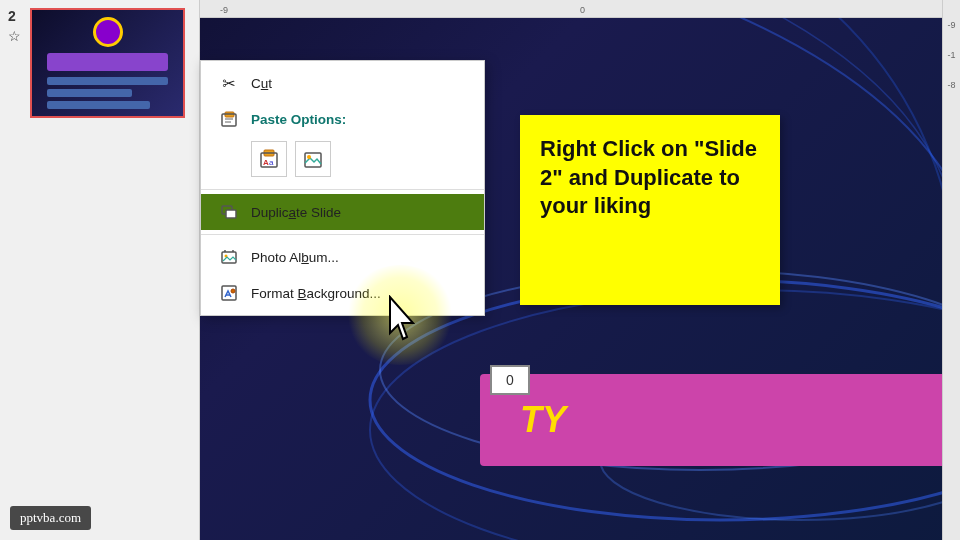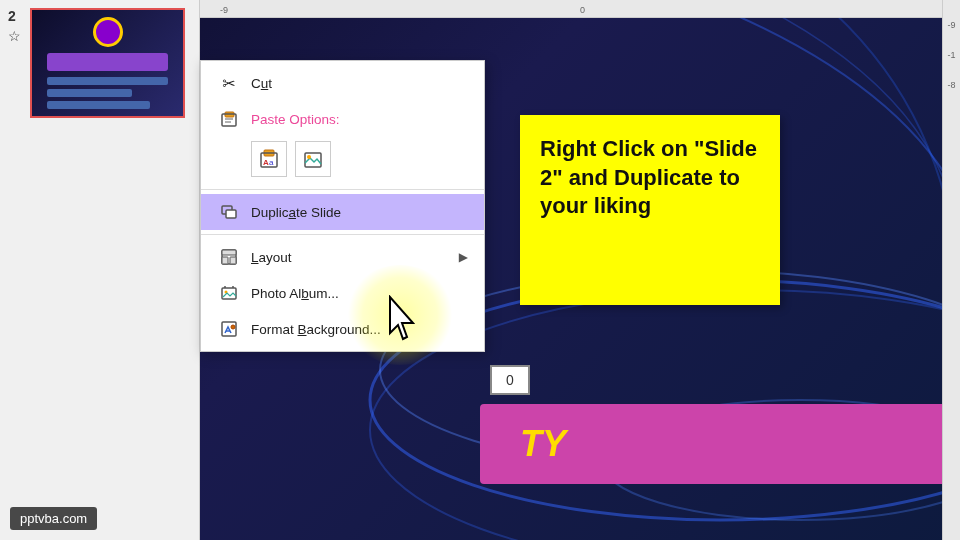--- a/index.html
+++ b/index.html
@@ -25,24 +25,24 @@
     .bg-lines {
       position: absolute;
       top: 0; left: 0;
       width: 100%;
       height: 100%;
     }
 
     
     .purple-bar {
       position: absolute;
-      bottom: 56px;
+      bottom: 74px;
       right: 0;
       width: 480px;
-      height: 80px;
+      height: 92px;
       background: #cc44aa;
       border-radius: 4px 0 0 4px;
       display: flex;
       align-items: center;
       padding-left: 40px;
     }
 
     .purple-bar-text {
       color: #ffdd00;
       font-size: 36px;
@@ -203,21 +203,21 @@
       align-items: center;
       padding: 6px 16px;
       font-size: 13.5px;
       color: #222;
       cursor: pointer;
       position: relative;
       min-height: 32px;
     }
 
     .menu-item.highlighted {
-      background: #c4b5fd;
+      background: #4d7c0f;
     }
 
     .menu-icon {
       width: 24px;
       height: 24px;
       margin-right: 10px;
       display: flex;
       align-items: center;
       justify-content: center;
       flex-shrink: 0;
@@ -230,22 +230,22 @@
       color: #555;
     }
 
     .menu-separator {
       height: 1px;
       background: #ddd;
       margin: 4px 0;
     }
 
     .paste-options-label {
-      font-weight: 400;
-      color: #ec4899;
+      font-weight: 700;
+      color: #0f766e;
     }
 
     .paste-icons-row {
       display: flex;
       align-items: center;
       padding: 4px 16px 8px 50px;
       gap: 8px;
     }
 
     .paste-icon-btn {
@@ -289,20 +289,21 @@
     .watermark {
       position: absolute;
       bottom: 10px;
       left: 10px;
       background: rgba(0,0,0,0.7);
       color: white;
       font-size: 13px;
       padding: 4px 10px;
       border-radius: 3px;
       z-index: 50;
+      font-family: Liberation Serif, serif;
     }
 
     
     .underline-char {
       text-decoration: underline;
     }
   </style>
 </head>
 <body>
 
@@ -407,32 +408,20 @@
         <rect x="6" y="7" width="10" height="8" rx="1" fill="white" stroke="#555" stroke-width="1.5"></rect>
       </svg>
     </span>
     <span>Duplic<span class="underline-char">a</span>te Slide</span>
   </div>
 
 
 
   <div class="menu-separator"></div>
 
-  <div class="menu-item">
-    <span class="menu-icon">
-      <svg width="18" height="18" viewBox="0 0 18 18">
-        <rect x="2" y="2" width="14" height="14" rx="1" fill="none" stroke="#555" stroke-width="1.5"></rect>
-        <rect x="2" y="2" width="14" height="5" rx="1" fill="#ddd" stroke="#555" stroke-width="1"></rect>
-        <rect x="2" y="9" width="6" height="7" rx="0.5" fill="#ddd" stroke="#555" stroke-width="1"></rect>
-        <rect x="10" y="9" width="6" height="7" rx="0.5" fill="#ddd" stroke="#555" stroke-width="1"></rect>
-      </svg>
-    </span>
-    <span><span class="underline-char">L</span>ayout</span>
-    <span class="arrow">▶</span>
-  </div>
 
 
   <div class="menu-item">
     <span class="menu-icon">
       <svg width="18" height="18" viewBox="0 0 18 18">
         <rect x="2" y="4" width="14" height="11" rx="1" fill="none" stroke="#555" stroke-width="1.5"></rect>
         <circle cx="6" cy="8" r="1.5" fill="#ffaa00"></circle>
         <path d="M3 13 L7 9 L10 12 L13 9 L16 12" fill="none" stroke="#3a9" stroke-width="1.2"></path>
         <line x1="5" y1="4" x2="5" y2="2" stroke="#555" stroke-width="1.5"></line>
         <line x1="13" y1="4" x2="13" y2="2" stroke="#555" stroke-width="1.5"></line>

